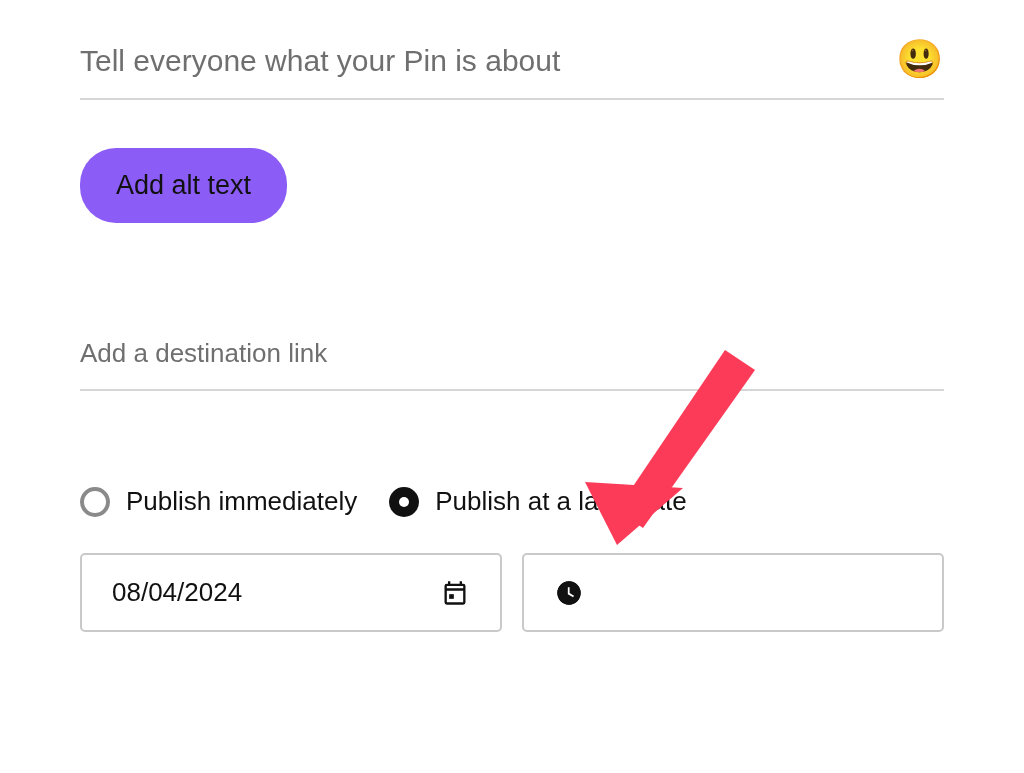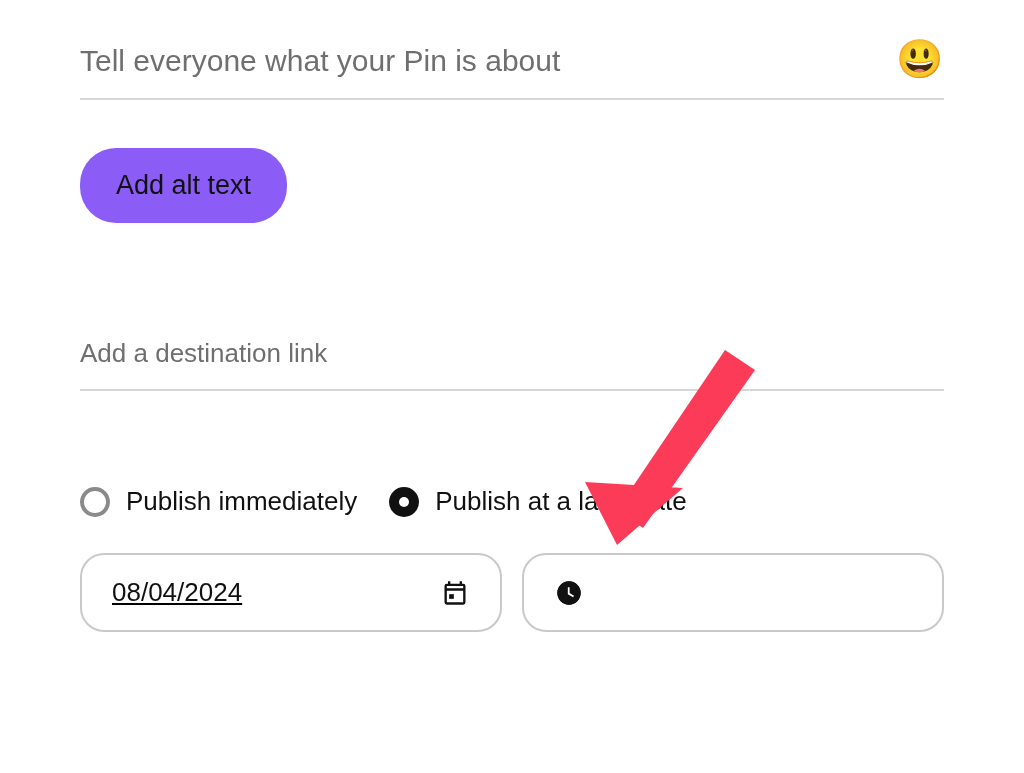--- a/index.html
+++ b/index.html
@@ -109,27 +109,26 @@
       font-size: 26px;
       color: #111;
     }
     .datetime-row {
       display: flex;
       gap: 20px;
     }
     .dt-field {
       flex: 1;
       border: 2px solid #c9c9c9;
-      border-radius: 24px;
+      border-radius: 5px;
       padding: 22px 30px;
       display: flex;
       align-items: center;
       justify-content: space-between;
       cursor: pointer;
-      text-decoration: underline;
     }
     .dt-value {
       font-size: 26px;
       color: #111;
     }
     .dt-icon {
       width: 30px;
       height: 30px;
       display: flex;
       align-items: center;

